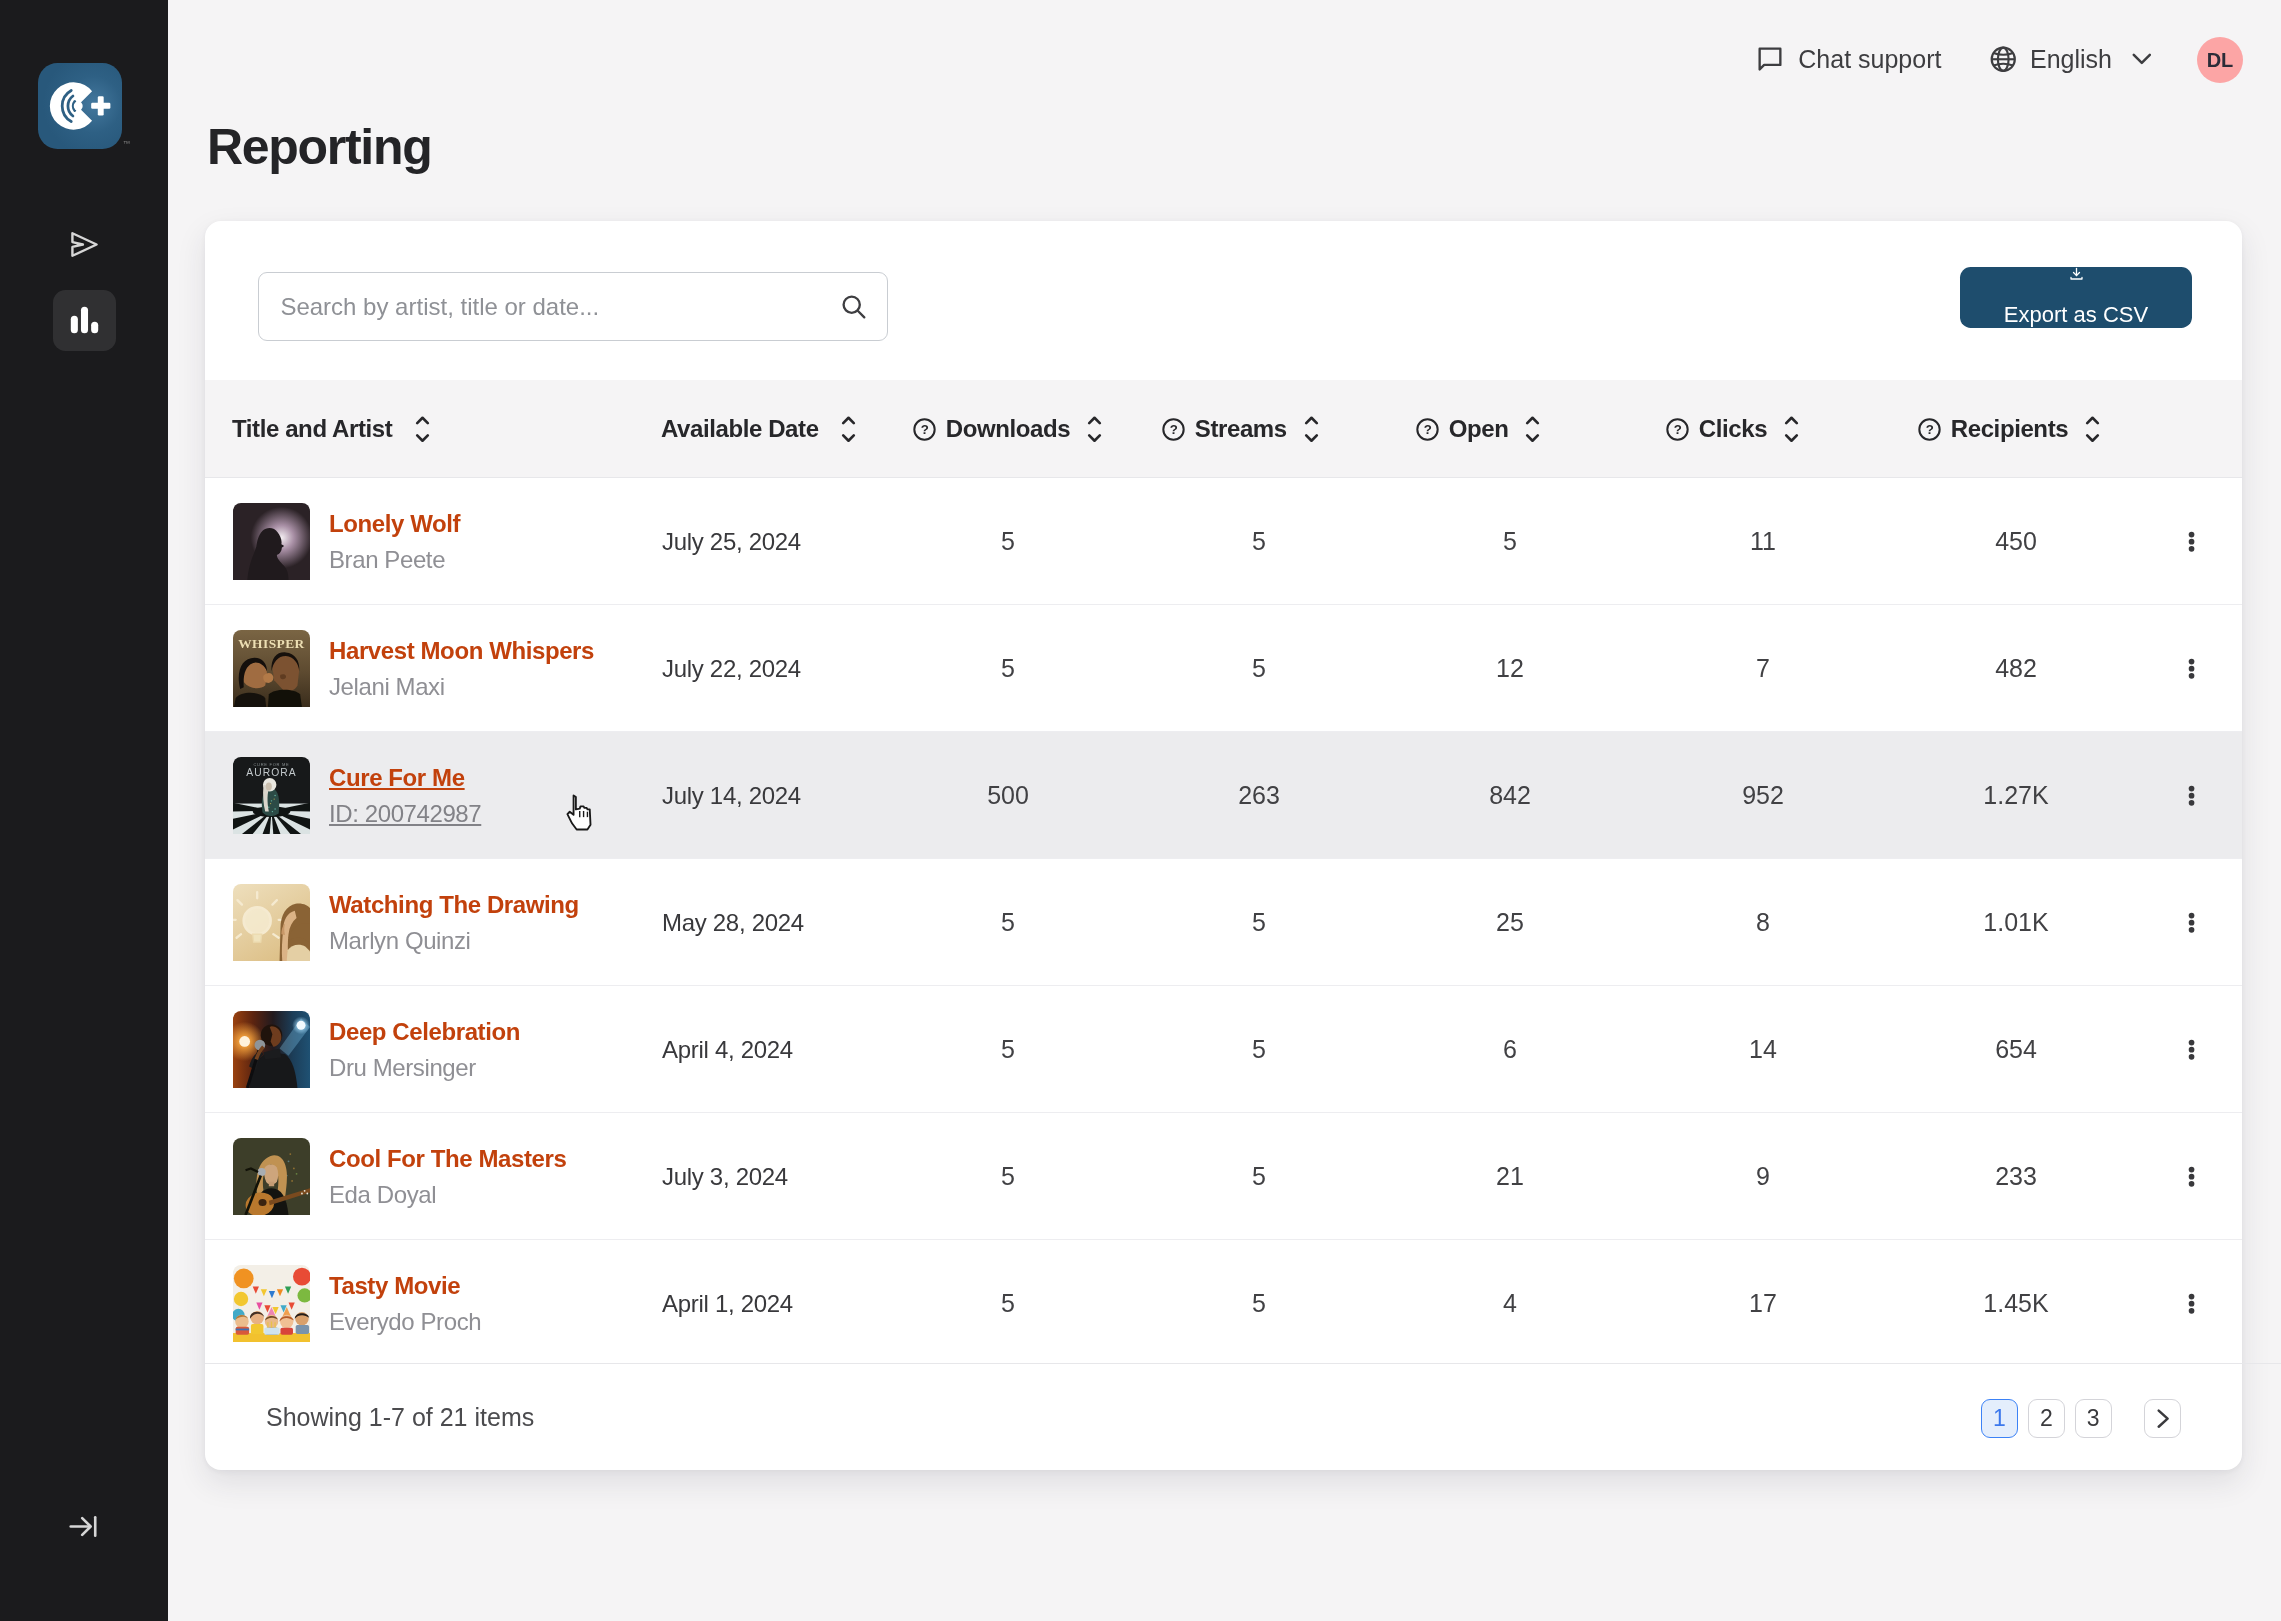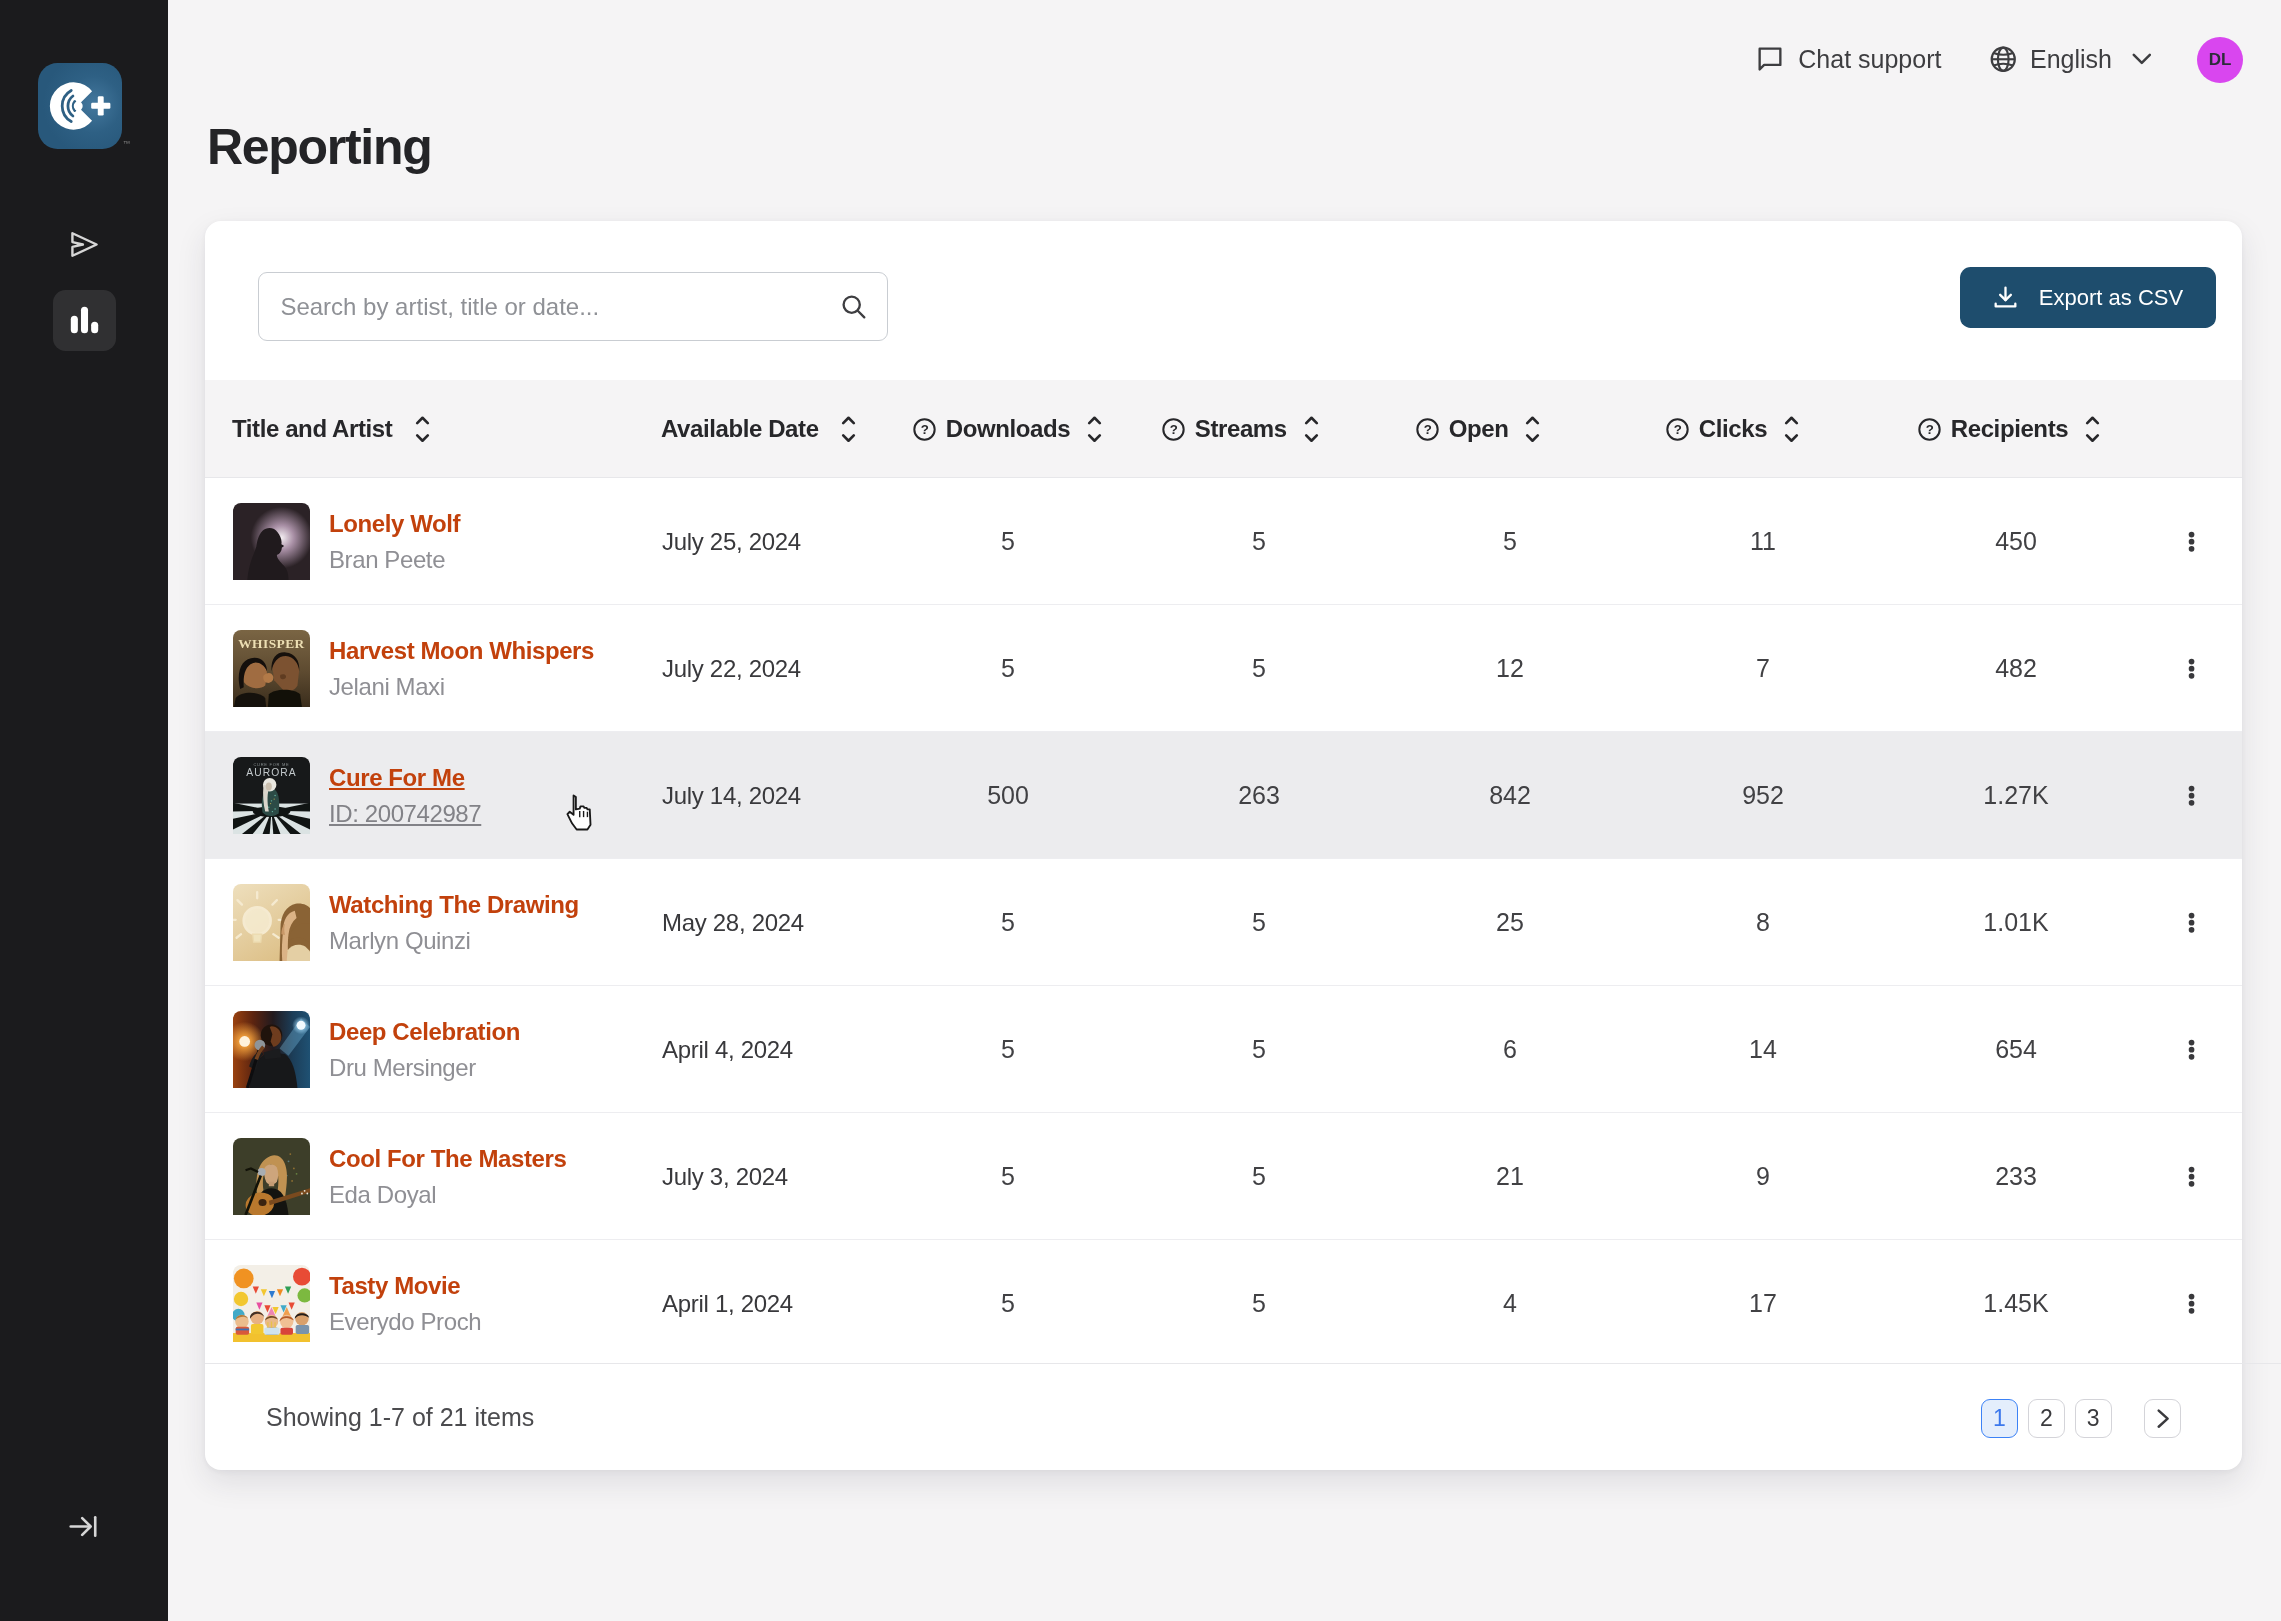--- a/index.html
+++ b/index.html
@@ -8,28 +8,28 @@
   
   .sidebar { position:absolute; left:0; top:0; width:168px; height:1622px; background:#1b1b1d; }
   .logo { position:absolute; left:38px; top:63px; width:84px; height:86px; }
   .tm { position:absolute; left:123px; top:140px; color:#808080; font-size:7.1px; }
   .send-ic { position:absolute; left:70px; top:231px; }
   .chart-btn { position:absolute; left:53px; top:290px; width:63px; height:61px; border-radius:12.5px; background:#303032; }
   .chart-btn svg { position:absolute; left:0; top:0; }
   .collapse-ic { position:absolute; left:68px; top:1515px; }
   .chat { position:absolute; left:1756px; top:45px; display:flex; align-items:center; gap:14.3px; color:#3d3d40; font-size:25px; }
   .lang { position:absolute; left:1989px; top:45px; display:flex; align-items:center; gap:12.5px; color:#3d3d40; font-size:25px; }
-  .avatar { position:absolute; left:2197px; top:37px; width:46px; height:46px; border-radius:50%; background:#d946ef; color:#2c2c38; font-weight:bold; font-size:17px; display:flex; align-items:center; justify-content:center; }
+  .avatar { position:absolute; left:2197px; top:37px; width:46px; height:46px; border-radius:50%; background:#fca5a5; color:#2c2c38; font-weight:bold; font-size:20px; display:flex; align-items:center; justify-content:center; }
   h1 { position:absolute; left:207px; top:118px; font-size:50px; color:#242427; letter-spacing:-1.3px; }
   
   .card { position:absolute; left:205px; top:221px; width:2037px; height:1249px; background:#fff; border-radius:16px; box-shadow:0 12.5px 30px rgba(40,40,60,.10), 0 1.8px 5.3px rgba(40,40,60,.05); }
   .search { position:absolute; left:53px; top:51px; width:630px; height:69px; border:1.8px solid #c9cdd2; border-radius:9px; display:flex; align-items:center; }
   .search span { color:#8f9196; font-size:24px; padding-left:21.4px; flex:1; }
   .search svg { margin-right:19.6px; }
-  .export { position:absolute; left:1755px; top:46px; width:256px; height:61px; border-radius:10.7px; background:#1e4d6d; color:#fff; font-size:22px; display:flex; align-items:center; justify-content:center; gap:21px; }
+  .export { position:absolute; left:1755px; top:46px; width:232px; height:61px; border-radius:10.7px; background:#1e4d6d; color:#fff; font-size:22px; display:flex; align-items:center; justify-content:center; gap:21px;flex-direction:column; }
   
   .thead { position:absolute; left:0; top:159px; width:2037px; height:98px; background:#f5f4f5; border-bottom:0.9px solid #e7e7ea; }
   .hgroup { position:absolute; display:flex; align-items:center; height:98px; gap:9.8px; font-size:24px; font-weight:bold; color:#27272a; letter-spacing:-0.4px; }
   .rows { position:absolute; left:0; top:257px; width:2037px; }
   .row { position:relative; width:2037px; height:127px; border-bottom:0.9px solid #ededf0; }
   .row.hover { background:#ececee; }
   .thumb { position:absolute; left:28px; top:25px; width:77px; height:93px; border-radius:8px; overflow:hidden; }
   .tinfo { position:absolute; left:124px; top:0; height:127px; display:flex; flex-direction:column; justify-content:center; gap:8px; }
   .tinfo .t { font-size:24px; font-weight:bold; color:#c2410c; letter-spacing:-0.4px; }
   .tinfo .a { font-size:24px; color:#8f8f94; letter-spacing:-0.4px; }

